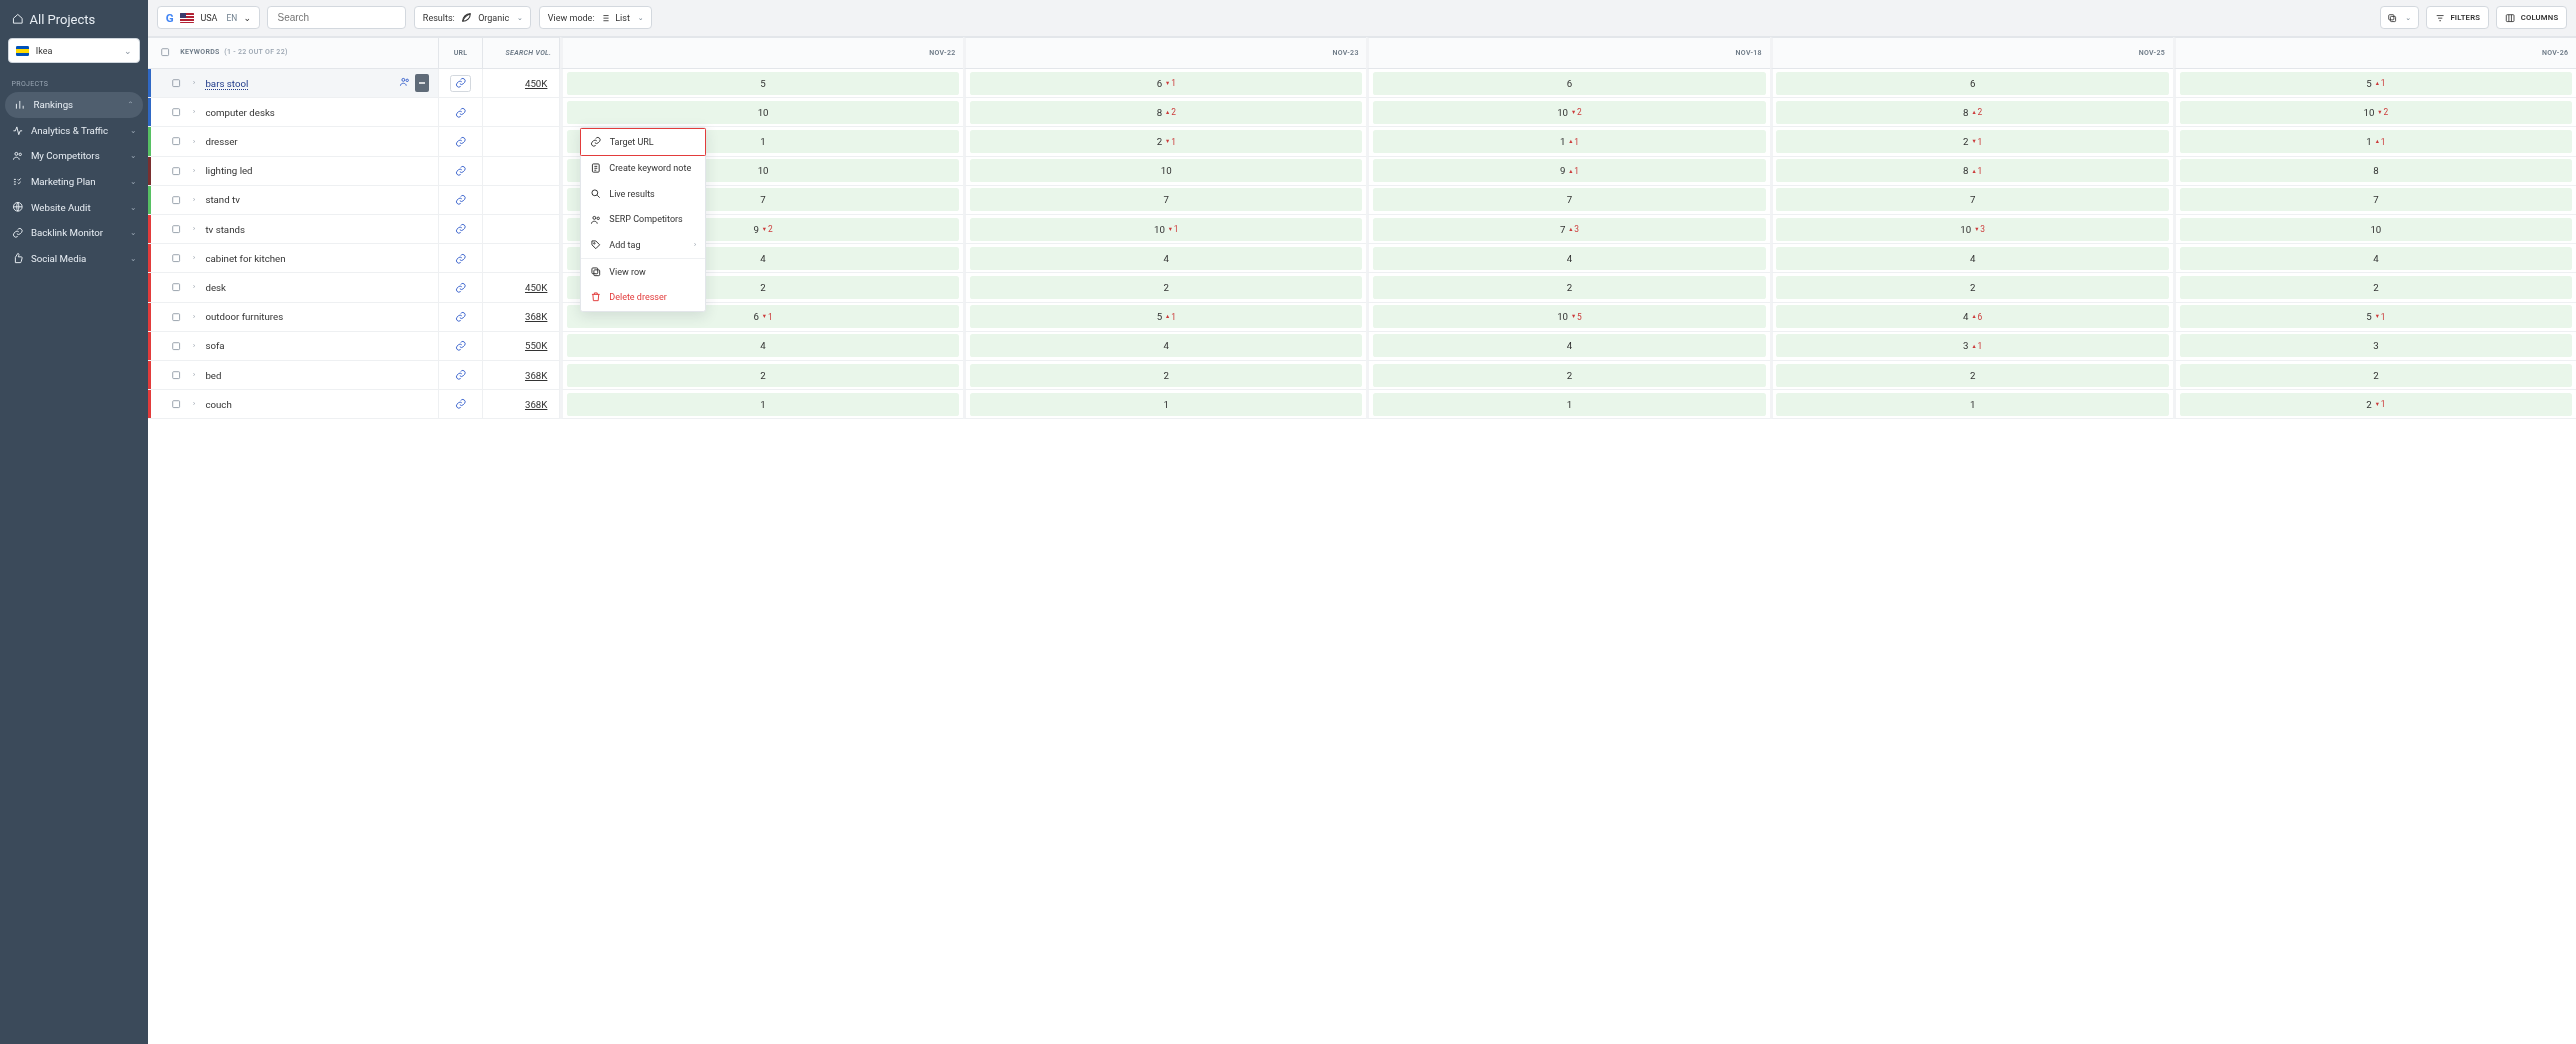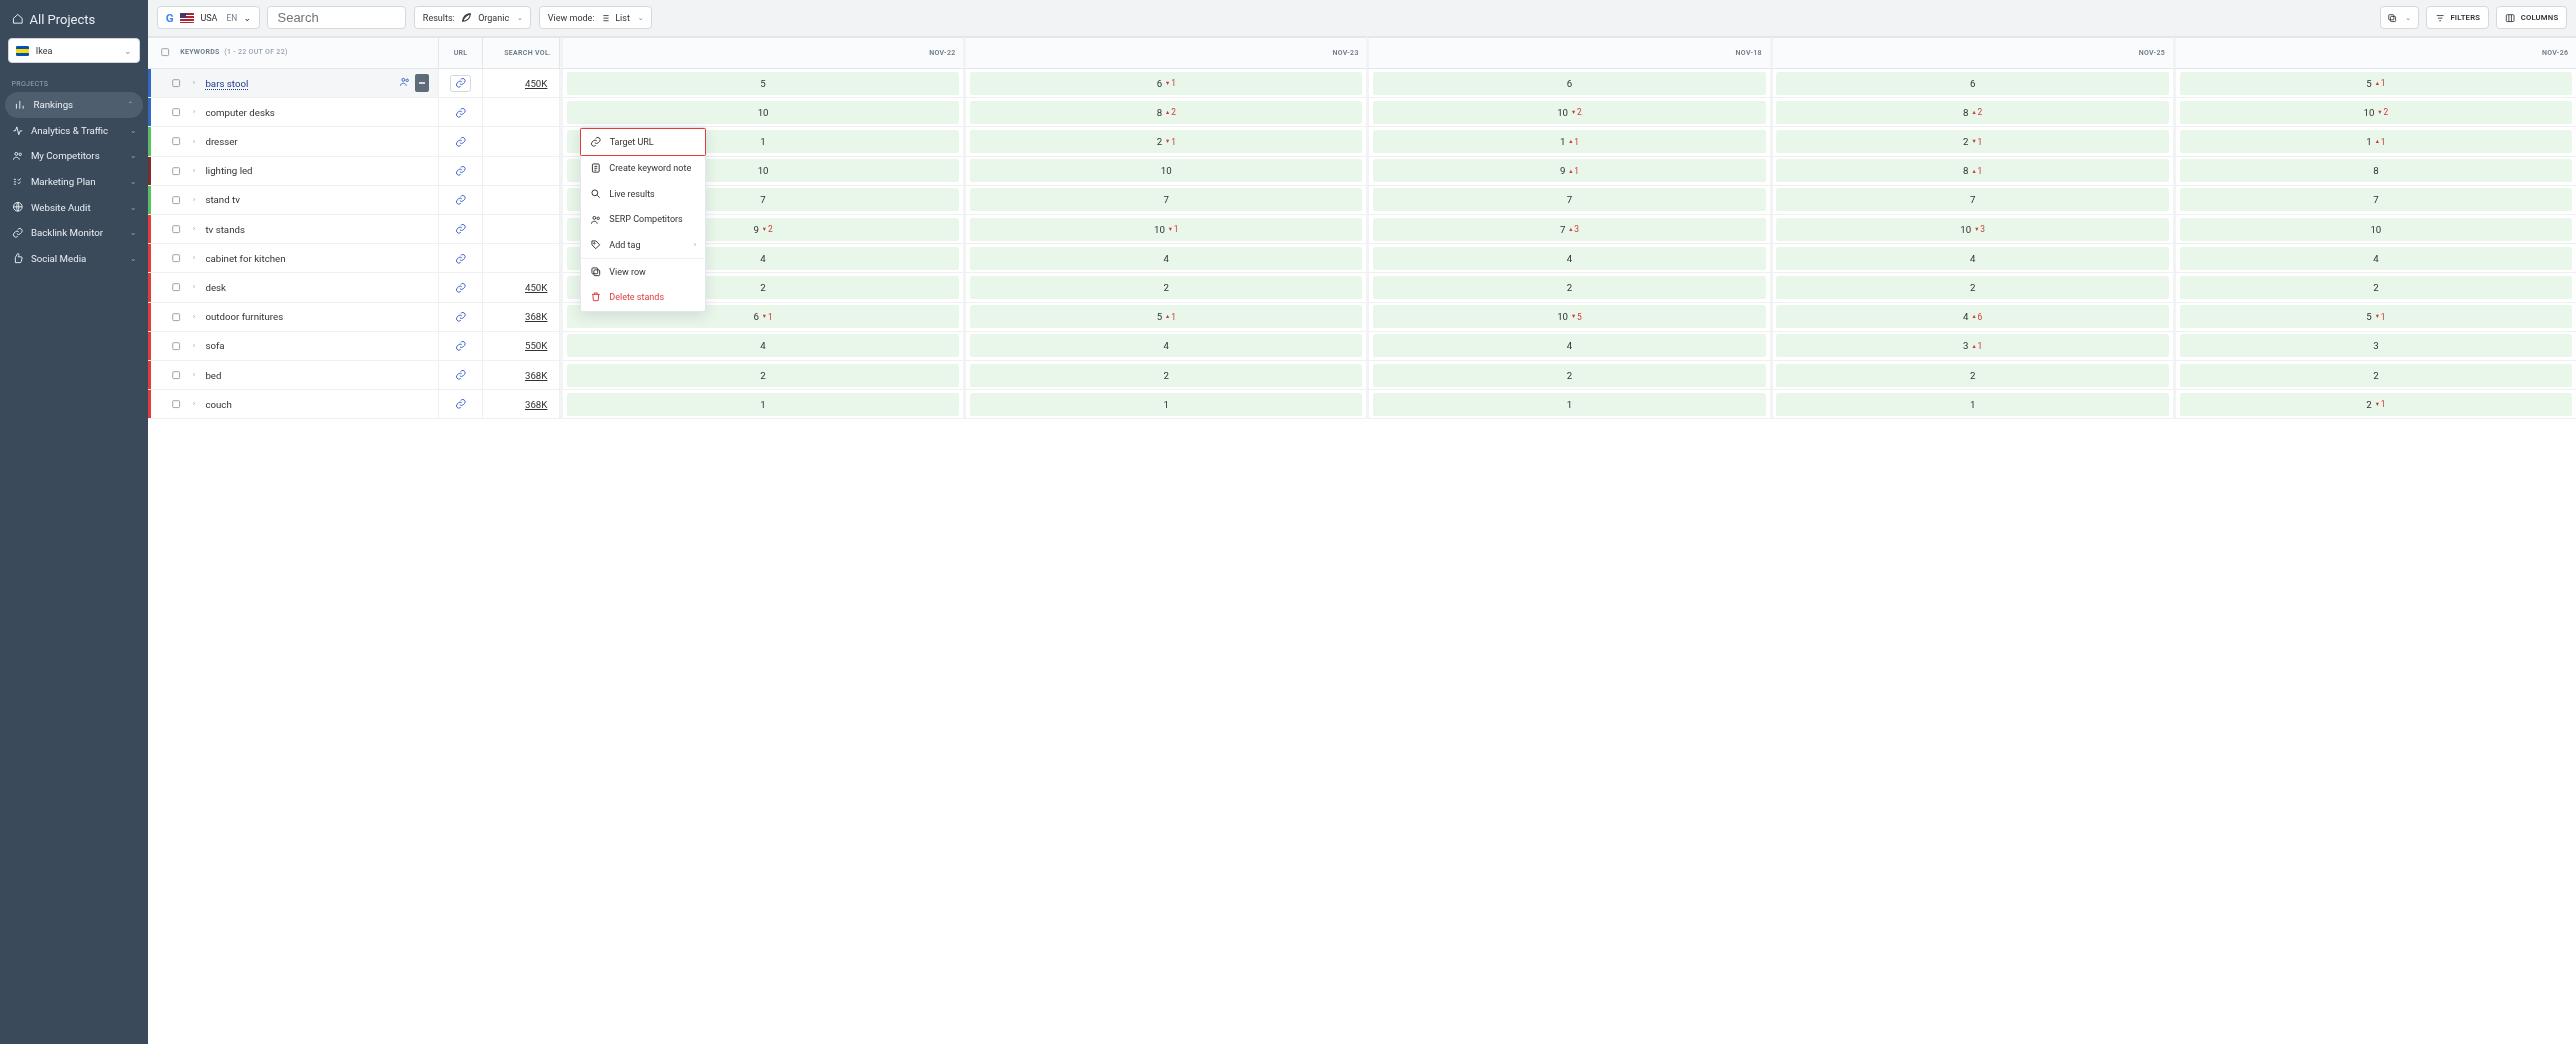--- a/index.html
+++ b/index.html
@@ -156,21 +156,21 @@
     content:""; position:absolute; top:0; left:0; width:5.8px; height:5.2px; background:#3c3b6e;
   }
   .country-btn .lang { color:#70808f; margin-left:2.6px; font-size:8.4px; }
 
   .search-wrap {
     display:flex; align-items:center; background:#fff;
     border:0.6px solid #d3d8de; border-radius:3.9px; height:23px;
     padding: 0 6.4px 0 9px; width: 139px;
   }
   .search-wrap input {
-    border:none; outline:none; flex:1; font-size:13px; background:transparent; color:#333;
+    border:none; outline:none; flex:1; font-size:10px; background:transparent; color:#333;
   }
   .search-wrap svg { width:10.3px; height:10.3px; stroke:#8a94a0; fill:none; stroke-width:2; }
 
   .results-btn .leaf { color:#333; }
   .results-btn svg.leaf-ic { width:13px; height:13px; stroke:#333; fill:none; stroke-width:2; }
 
   .spacer { flex:1; }
 
   
   .table-wrap { flex:1; overflow:auto; background:#fff; }
@@ -186,21 +186,21 @@
     text-align: left;
     padding: 9px 7.7px;
     font-weight: 600;
   }
   thead th.center { text-align:center; }
   thead th.right { text-align:right; }
   thead th.keywords { padding-left: 11.6px; }
   thead th .sub { color:#98a3af; font-weight:500; margin-left:2.6px; }
   thead th.url { border-left:0.6px solid #e3e6ea; border-right:0.6px solid #e3e6ea; }
   thead th.date { border-left: 3.9px solid #f2f3f5; text-align: right; }
-  thead th.vol { border-right:0.6px solid #e3e6ea; }
+  thead th.vol { border-right:0.6px solid #e3e6ea;font-style:italic; }
 
   tbody td {
     border-bottom: 0.6px solid #eef0f2;
     padding: 0;
     height: 28px;
     vertical-align: middle;
   }
   tbody tr:first-child td.kw-cell { background:#f4f6f8; }
   tbody tr:first-child td.url-cell .url-chip { border:0.6px solid #d3d8de; background:#fff; }
   tbody tr:first-child td { height:29px; }
@@ -1174,20 +1174,20 @@
         <svg viewBox="0 0 24 24">
             <rect x="8" y="8" width="12" height="12" rx="2"></rect>
             <rect x="4" y="4" width="12" height="12" rx="2"></rect>
           </svg>
         <span>View row</span>
       </div>
       <div class="ctx-item danger">
         <svg viewBox="0 0 24 24">
             <path d="M4 7h16M9 7V4h6v3M6 7l1 13h10l1-13"></path>
           </svg>
-        <span>Delete stands</span>
+        <span>Delete dresser</span>
       </div>
     </div>
 
   </div>
 
 </main>
 
 
 </body></html>

